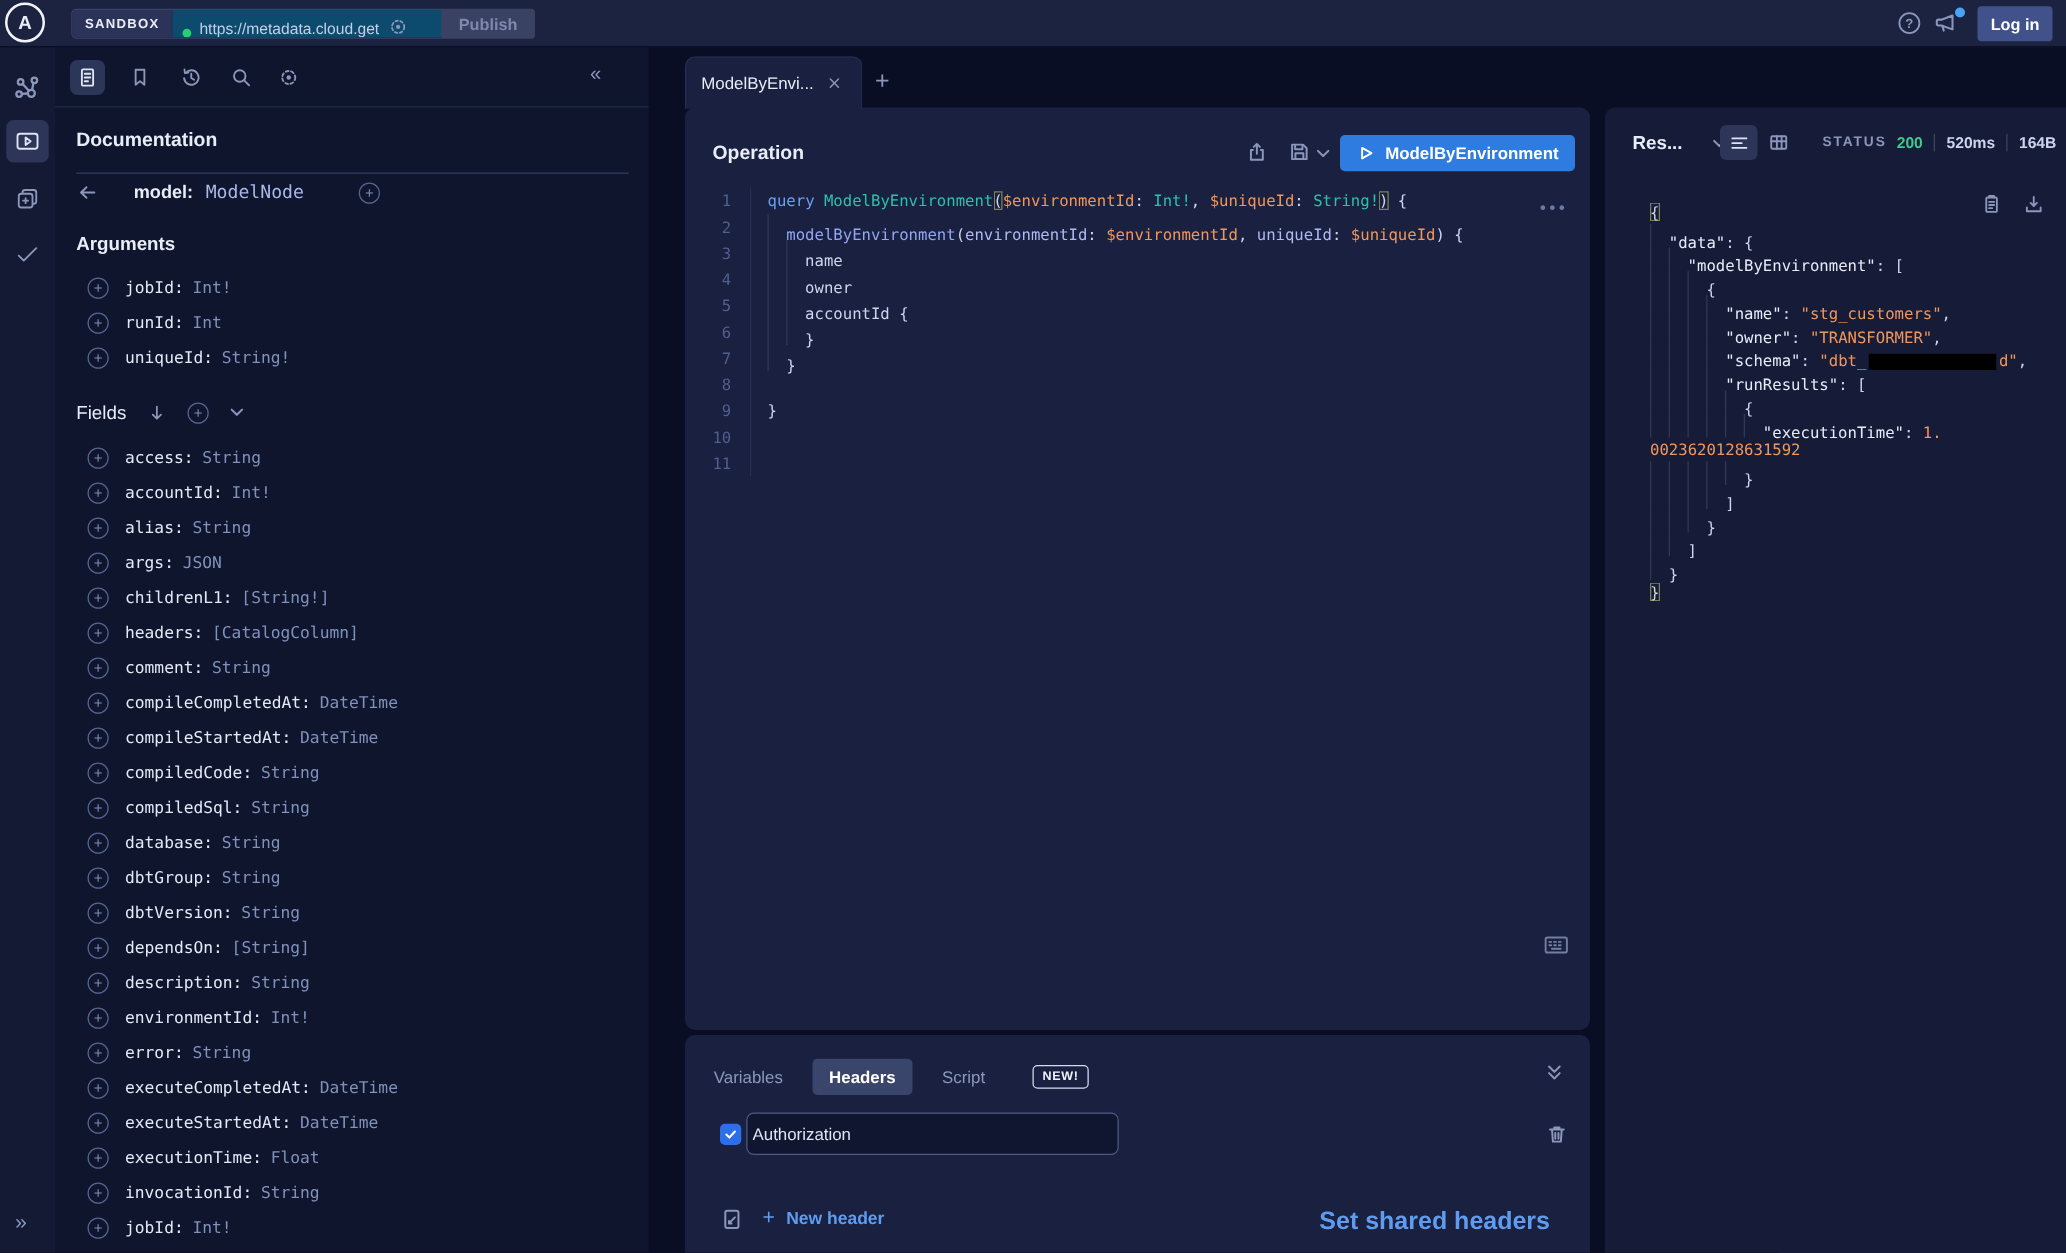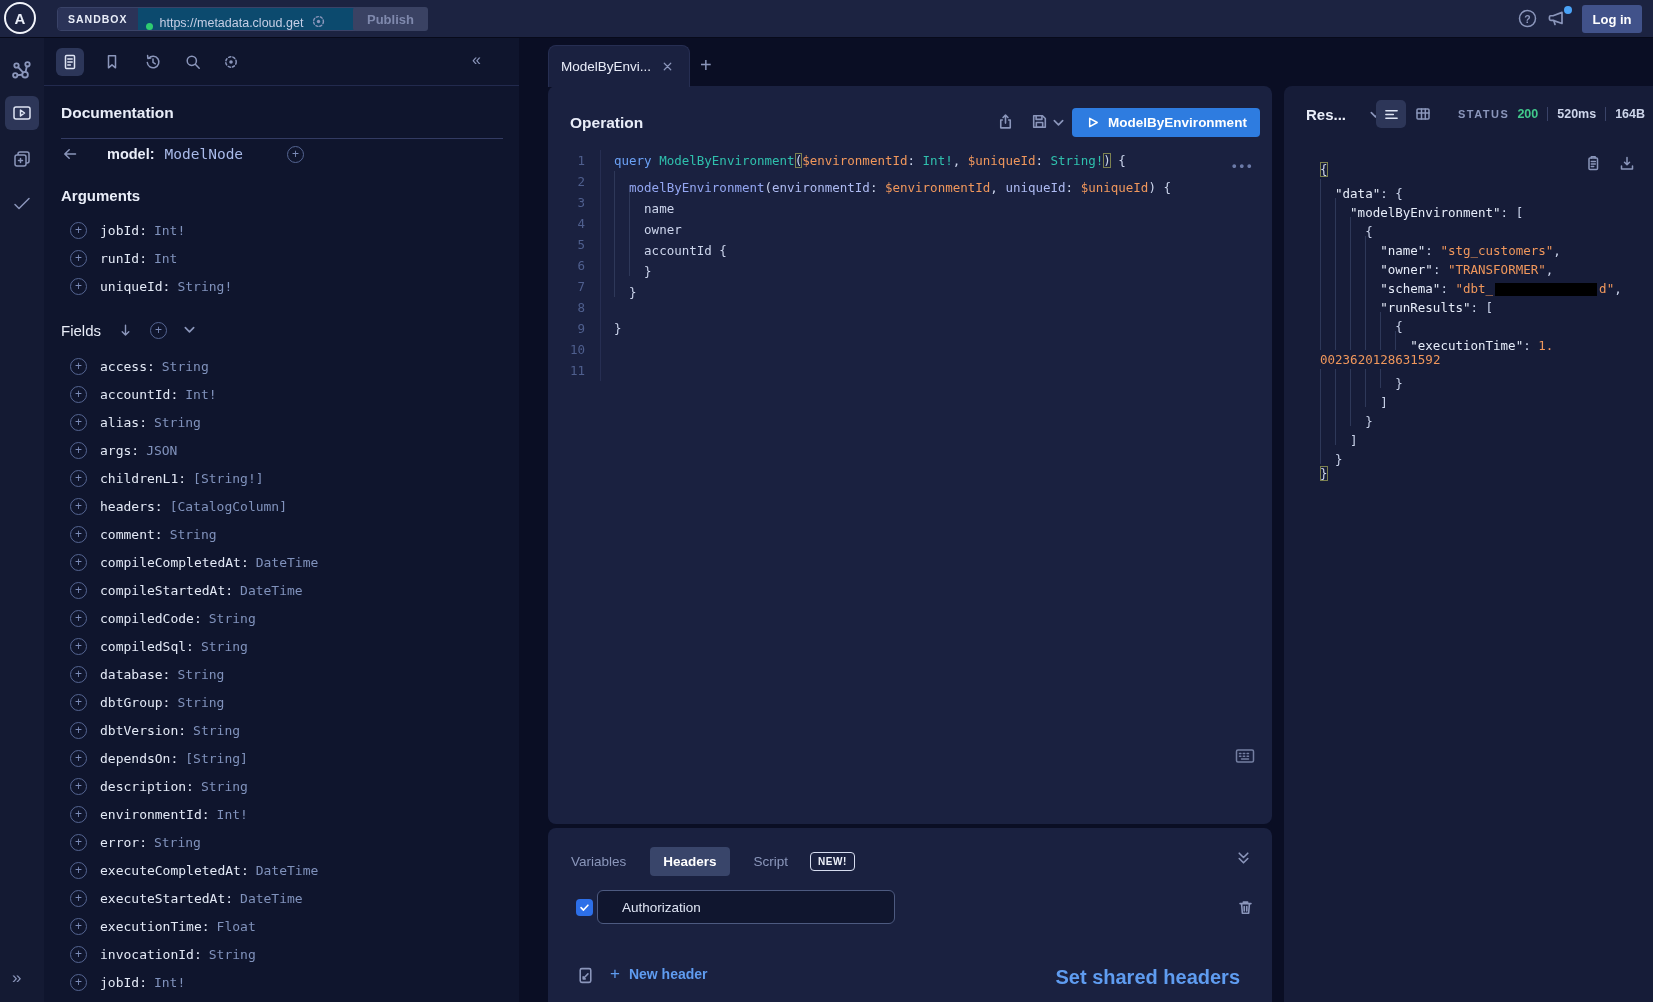--- a/index.html
+++ b/index.html
@@ -81,31 +81,31 @@
   .t-kw{color:#6ba1f5}.t-op{color:#2fc0ad}.t-vr{color:#f0975c}.t-ty{color:#2fc0ad}
   .t-pl{color:#ccd5ec}.t-fd{color:#94a7f2}.t-ar{color:#aebbf2}
   .t-bm{color:#ccd5ec;box-shadow:inset 0 0 0 1px #7c8150}
   .t-g{display:inline-block;width:2ch;height:100%;border-left:1px solid #2e3859}
   .t-ky{color:#e6ecf9}.t-st{color:#f0975c}.t-nu{color:#f0975c}
   .t-bh{color:#ccd5ec;box-shadow:inset 0 0 0 1px #7c8150}
   .t-red{display:inline-block;width:102px;height:13px;background:#000;vertical-align:middle;margin:0 2px}
 
   
   #req-card{left:548px;top:828px;width:724px;height:174px;background:#1a2140;border-radius:8px 8px 0 0}
-  #req-tabs{left:23px;top:18px;height:30px;display:flex;align-items:center;gap:22px}
+  #req-tabs{left:23px;top:18px;height:30px;display:flex;align-items:center;gap:38px}
   .req-tab{font-size:13.5px;color:#8b97bb}
   .req-tab.active{background:#39456a;color:#fff;font-weight:bold;padding:7px 13px;border-radius:4px}
   #new-badge{border:1px solid #d6dcef;border-radius:4px;font-size:10px;font-weight:bold;
     letter-spacing:.5px;padding:3px 7px;color:#eef1fa}
   #req-collapse{left:688px;top:22px}
   #hdr-row{left:0;top:62px;width:724px;height:34px}
   #hdr-check{left:28px;top:9px;width:17px;height:17px;background:#2d6fe8;border-radius:4px;
     display:flex;align-items:center;justify-content:center}
   #hdr-name{left:49px;top:0;width:298px;height:34px;background:#10162f;border:1px solid #4d5a80;
-    border-radius:6px;color:#dfe5f4;font-size:13.5px;padding:0 24px;outline:none;font-family:"Liberation Sans",sans-serif}
+    border-radius:6px;color:#dfe5f4;font-size:13.5px;padding:0 4px;outline:none;font-family:"Liberation Sans",sans-serif}
   #hdr-value{left:358px;top:0;width:318px;height:34px;background:#1e2647;border:1px solid #2f3a61;
     border-radius:6px;display:flex;align-items:center;padding:0 4px 0 12px;gap:8px}
   #hdr-prefix{font-size:13.5px;color:#dfe5f4;flex:none}
   #hdr-token{background:#000;color:#fff;font-family:"DejaVu Sans Mono",monospace;font-weight:bold;
     font-size:12.5px;height:26px;line-height:26px;padding:0 12px;flex:1;border-radius:1px;white-space:nowrap;overflow:hidden}
   #hdr-trash{left:688px;top:8px}
   #req-foot{left:0;top:136px;width:724px;height:24px}
   #env-icon{left:28px;top:2px}
   #new-header-btn{left:62px;top:0;display:flex;align-items:center;gap:9px;color:#5f9cf0;
     font-weight:bold;font-size:14px}

